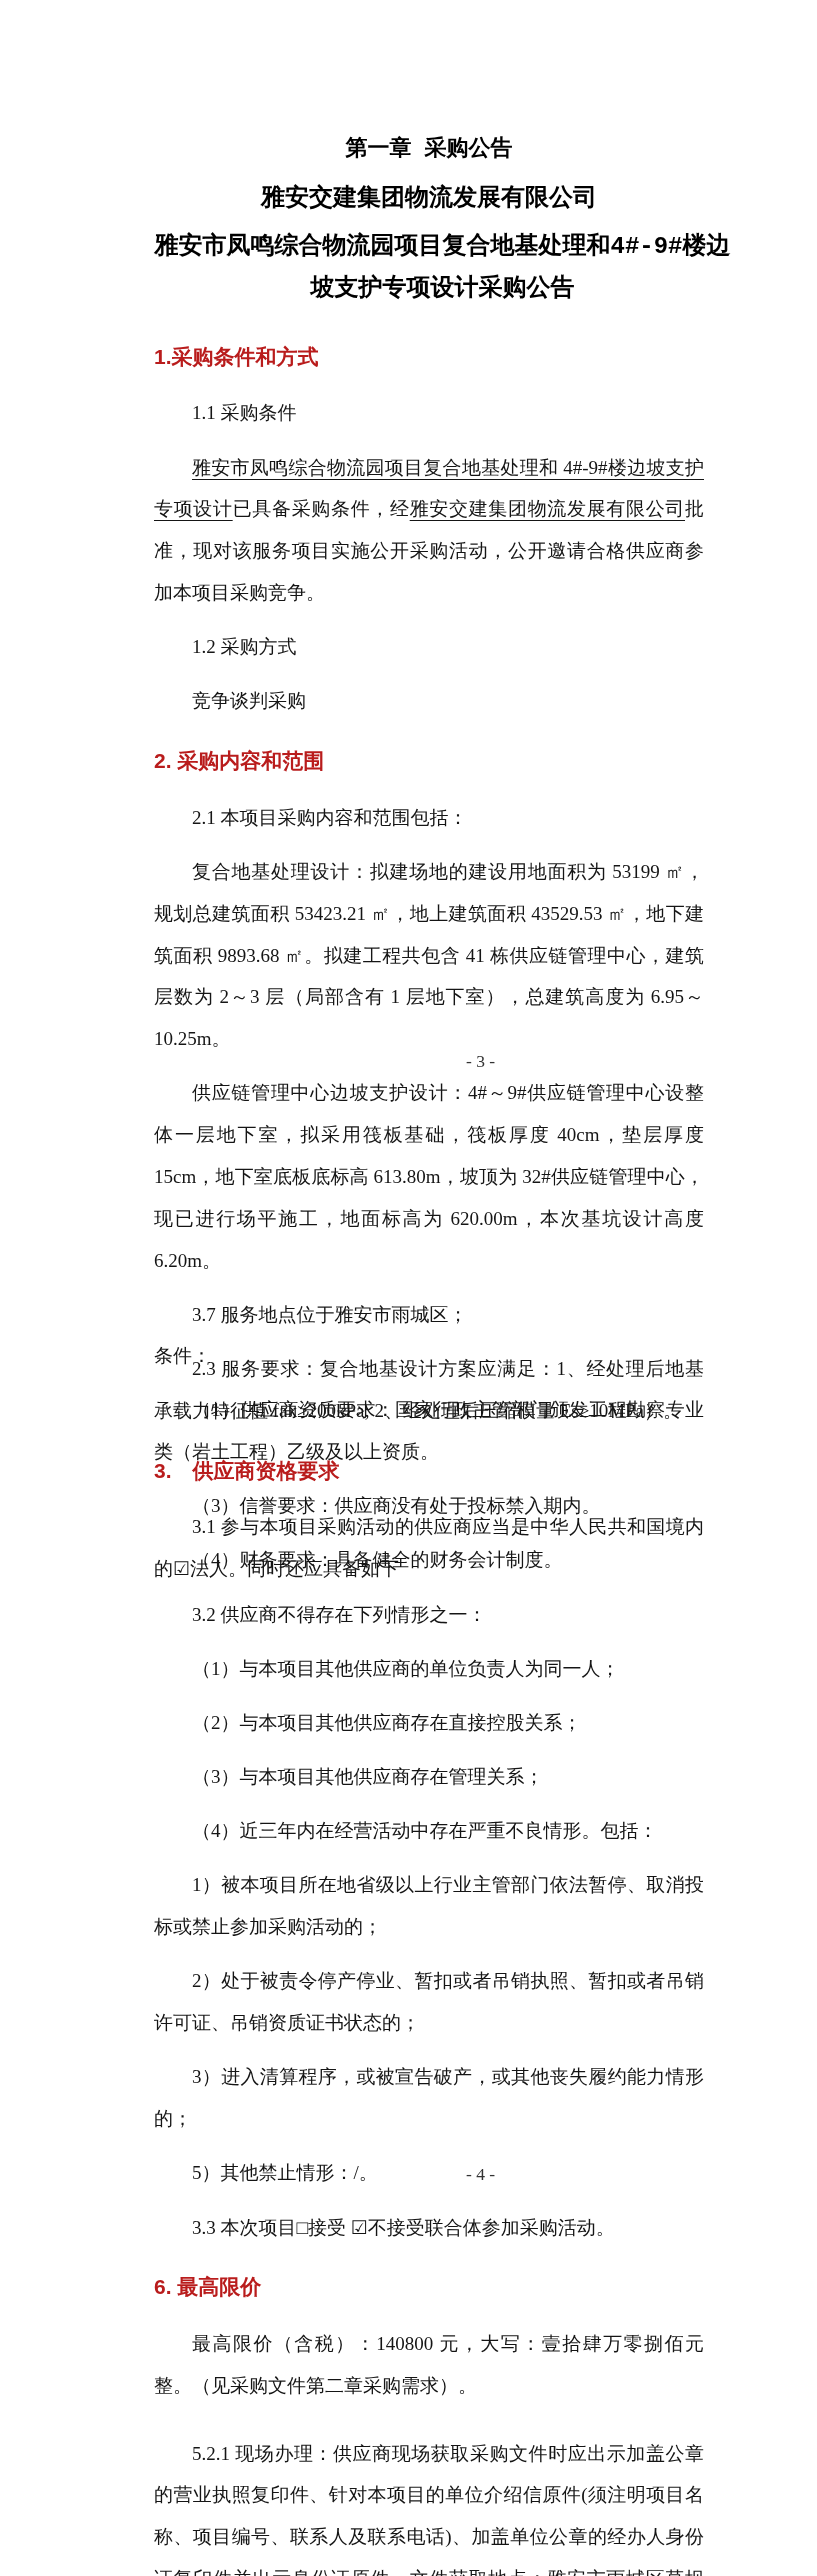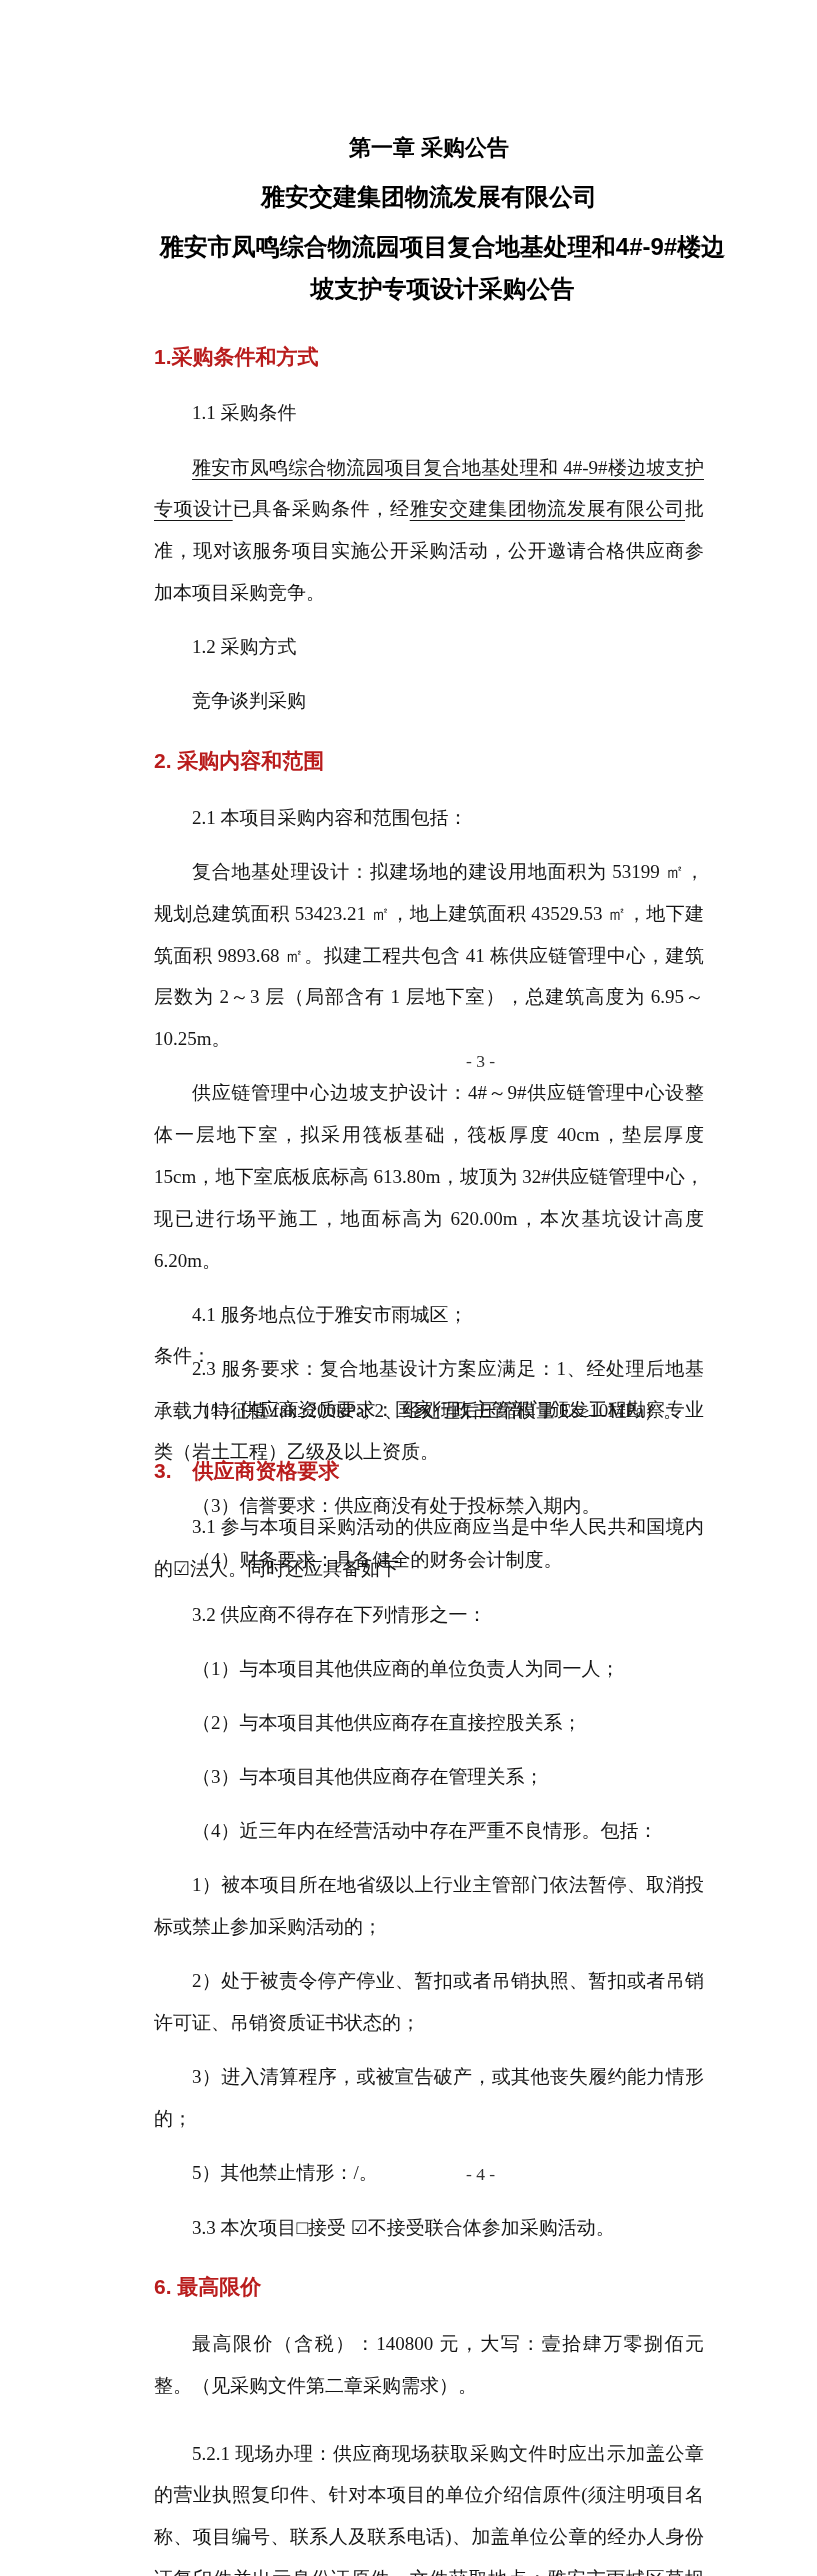--- a/index.html
+++ b/index.html
@@ -6,21 +6,21 @@
   body{width:818px;min-height:3467px;color:#151515;
        font-family:"Liberation Serif","DejaVu Serif",serif;}
   .doc{position:relative;width:818px;}
   .page{position:relative;box-sizing:border-box;}
   .page-1{height:1103px;padding-top:133px;}
   .page-2{height:912px;padding-top:31px;}
   .page-3{height:1268px;padding-top:15.5px;}
   .page-gap{height:201px;}
   .content{margin-left:154px;margin-right:114px;}
   
-  .center-bold{text-align:center;font-family:Liberation Sans, sans-serif;
+  .center-bold{text-align:center;font-family:Liberation Mono, monospace;
                font-weight:bold;color:#000;}
   .chapter{font-size:22px;margin:0 0 17.5px 0;}
   .company{font-size:24px;margin:0 0 13.4px 0;}
   .doc-title{font-size:24px;line-height:1.75;width:577px;margin:0 auto 33px auto;}
   
   h3.heading{font-family:"Liberation Sans","DejaVu Sans",sans-serif;font-weight:bold;
              color:#b91c1c;font-size:21px;margin:25px 0 21.6px 0;}
   
   p.para{font-size:19px;line-height:2.2;text-align:justify;text-indent:2em;
          margin:0 0 12.4px 0;}
@@ -41,21 +41,21 @@
       <div id="blocks-0" class="blocks">
           <h3 class="heading">1.采购条件和方式</h3>
           <p class="para"><span>1.1 采购条件</span></p>
           <p class="para"><span class="u">雅安市凤鸣综合物流园项目复合地基处理和 4#-9#楼边坡支护专项设计</span><span>已具备采购条件，经</span><span class="u">雅安交建集团物流发展有限公司</span><span>批准，现对该服务项目实施公开采购活动，公开邀请合格供应商参加本项目采购竞争。</span></p>
           <p class="para"><span>1.2 采购方式</span></p>
           <p class="para"><span>竞争谈判采购</span></p>
           <h3 class="heading">2. 采购内容和范围</h3>
           <p class="para"><span>2.1 本项目采购内容和范围包括：</span></p>
           <p class="para"><span>复合地基处理设计：拟建场地的建设用地面积为 53199 ㎡，规划总建筑面积 53423.21 ㎡，地上建筑面积 43529.53 ㎡，地下建筑面积 9893.68 ㎡。拟建工程共包含 41 栋供应链管理中心，建筑层数为 2～3 层（局部含有 1 层地下室），总建筑高度为 6.95～10.25m。</span></p>
           <p class="para"><span>供应链管理中心边坡支护设计：4#～9#供应链管理中心设整体一层地下室，拟采用筏板基础，筏板厚度 40cm，垫层厚度 15cm，地下室底板底标高 613.80m，坡顶为 32#供应链管理中心，现已进行场平施工，地面标高为 620.00m，本次基坑设计高度 6.20m。</span></p>
-          <p class="para"><span>4.1 服务地点位于雅安市雨城区；</span></p>
+          <p class="para"><span>3.7 服务地点位于雅安市雨城区；</span></p>
           <p class="para"><span>2.3 服务要求：复合地基设计方案应满足：1、经处理后地基承载力特征值 fak≥200kPa; 2、经处理后压缩模量 Es≥10MPa）。</span></p>
           <h3 class="heading">3.　供应商资格要求</h3>
           <p class="para"><span>3.1 参与本项目采购活动的供应商应当是中华人民共和国境内的☑法人。同时还应具备如下</span></p>
         </div>
     </div>
     <div class="pagenum">- 3 -</div>
   </section>
 
   <div class="page-gap"></div>
 

